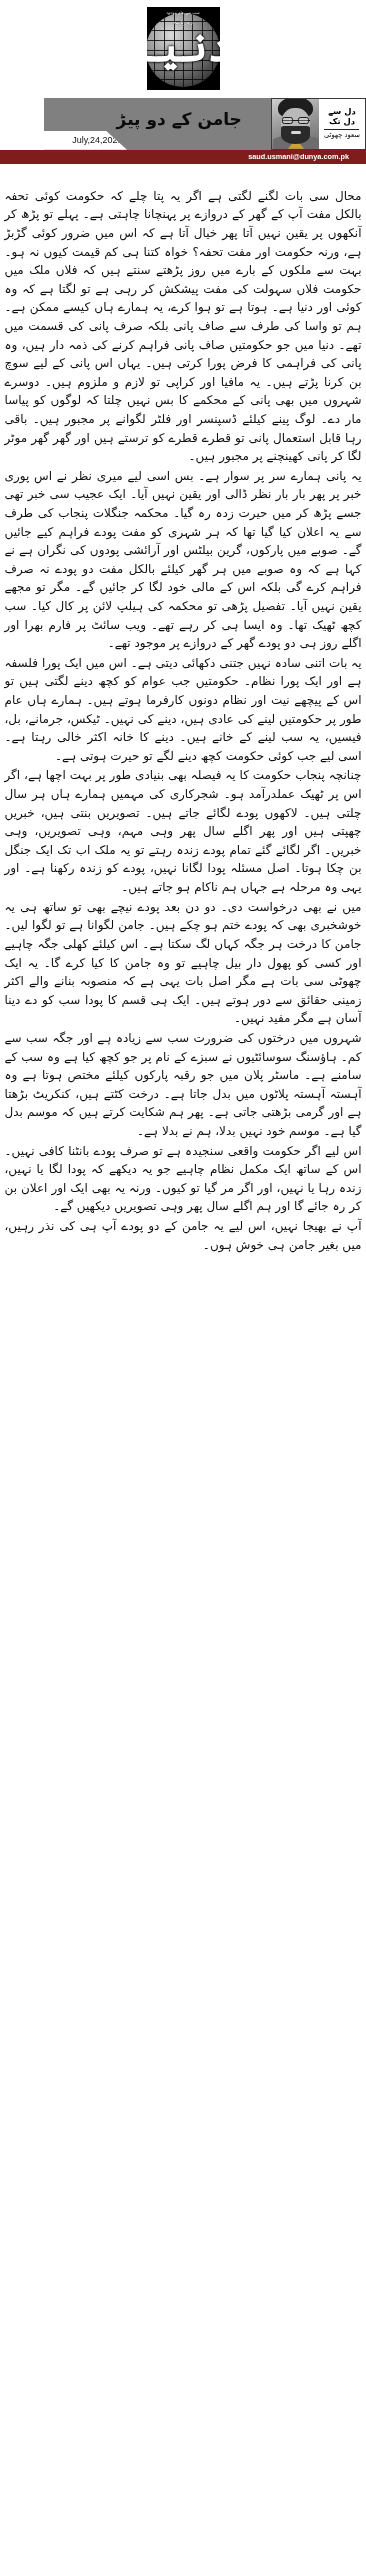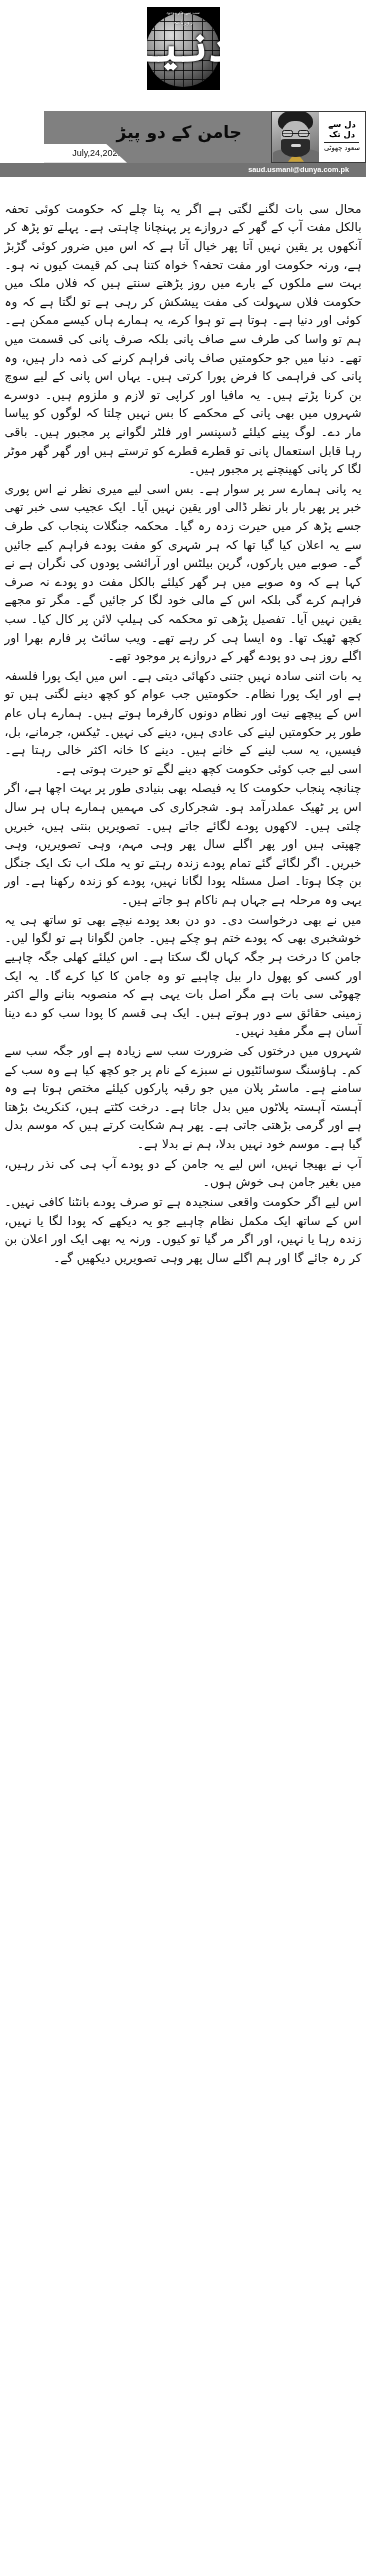--- a/index.html
+++ b/index.html
@@ -91,21 +91,21 @@
     font-family:"DejaVu Sans", sans-serif;
     font-size:4px;
     opacity:.9;
   }
 
   
   .headstrip{
     position:relative;
     width:332px;
     height:52px;
-    margin-top:21px;
+    margin-top:8px;
   }
   .gray-bar{
     position:absolute;
     left:10px;
     top:0;
     width:261px;
     height:52px;
     background:#808080;
   }
   .headline{
@@ -260,21 +260,21 @@
     left:16px; bottom:0;
     width:16px; height:10px;
     background:#c9a23a;
     clip-path:polygon(50% 0, 100% 100%, 0 100%);
   }
 
   
   .email-bar{
     width:366px;
     height:14px;
-    background:#737373;
+    background:#7f1d1d;
     display:flex;
     align-items:center;
     justify-content:flex-start;
     margin-top:0;
   }
   .email-text{
     color:#ffffff;
     font-family:"Liberation Sans", sans-serif;
     font-size:7.3px;
     font-weight:700;
@@ -367,16 +367,16 @@
   <span class="email-text">saud.usmani@dunya.com.pk</span>
 </div>
 
 <div class="article">
   <p>محال سی بات لگنے لگتی ہے اگر یہ پتا چلے کہ حکومت کوئی تحفہ بالکل مفت آپ کے گھر کے دروازے پر پہنچانا چاہتی ہے۔ پہلے تو پڑھ کر آنکھوں پر یقین نہیں آتا پھر خیال آتا ہے کہ اس میں ضرور کوئی گڑبڑ ہے، ورنہ حکومت اور مفت تحفہ؟ خواہ کتنا ہی کم قیمت کیوں نہ ہو۔ بہت سے ملکوں کے بارے میں روز پڑھتے سنتے ہیں کہ فلاں ملک میں حکومت فلاں سہولت کی مفت پیشکش کر رہی ہے تو لگتا ہے کہ وہ کوئی اور دنیا ہے۔ ہوتا ہے تو ہوا کرے، یہ ہمارے ہاں کیسے ممکن ہے۔ ہم تو واسا کی طرف سے صاف پانی بلکہ صرف پانی کی قسمت میں تھے۔ دنیا میں جو حکومتیں صاف پانی فراہم کرنے کی ذمہ دار ہیں، وہ پانی کی فراہمی کا فرض پورا کرتی ہیں۔ یہاں اس پانی کے لیے سوچ بن کرنا پڑتے ہیں۔ یہ مافیا اور کراپی تو لازم و ملزوم ہیں۔ دوسرے شہروں میں بھی پانی کے محکمے کا بس نہیں چلتا کہ لوگوں کو پیاسا مار دے۔ لوگ پینے کیلئے ڈسپنسر اور فلٹر لگوانے پر مجبور ہیں۔ باقی رہا قابل استعمال پانی تو قطرے قطرے کو ترستے ہیں اور گھر گھر موٹر لگا کر پانی کھینچنے پر مجبور ہیں۔</p>
   <p>یہ پانی ہمارے سر پر سوار ہے۔ بس اسی لیے میری نظر نے اس پوری خبر پر پھر بار بار نظر ڈالی اور یقین نہیں آیا۔ ایک عجیب سی خبر تھی جسے پڑھ کر میں حیرت زدہ رہ گیا۔ محکمہ جنگلات پنجاب کی طرف سے یہ اعلان کیا گیا تھا کہ ہر شہری کو مفت پودے فراہم کیے جائیں گے۔ صوبے میں پارکوں، گرین بیلٹس اور آرائشی پودوں کی نگران ہے نے کہا ہے کہ وہ صوبے میں ہر گھر کیلئے بالکل مفت دو پودے نہ صرف فراہم کرے گی بلکہ اس کے مالی خود لگا کر جائیں گے۔ مگر تو مجھے یقین نہیں آیا۔ تفصیل پڑھی تو محکمہ کی ہیلپ لائن پر کال کیا۔ سب کچھ ٹھیک تھا۔ وہ ایسا ہی کر رہے تھے۔ ویب سائٹ پر فارم بھرا اور اگلے روز ہی دو پودے گھر کے دروازے پر موجود تھے۔</p>
   <p>یہ بات اتنی سادہ نہیں جتنی دکھائی دیتی ہے۔ اس میں ایک پورا فلسفہ ہے اور ایک پورا نظام۔ حکومتیں جب عوام کو کچھ دینے لگتی ہیں تو اس کے پیچھے نیت اور نظام دونوں کارفرما ہوتے ہیں۔ ہمارے ہاں عام طور پر حکومتیں لینے کی عادی ہیں، دینے کی نہیں۔ ٹیکس، جرمانے، بل، فیسیں، یہ سب لینے کے خانے ہیں۔ دینے کا خانہ اکثر خالی رہتا ہے۔ اسی لیے جب کوئی حکومت کچھ دینے لگے تو حیرت ہوتی ہے۔</p>
   <p>چنانچہ پنجاب حکومت کا یہ فیصلہ بھی بنیادی طور پر بہت اچھا ہے، اگر اس پر ٹھیک عملدرآمد ہو۔ شجرکاری کی مہمیں ہمارے ہاں ہر سال چلتی ہیں۔ لاکھوں پودے لگائے جاتے ہیں۔ تصویریں بنتی ہیں، خبریں چھپتی ہیں اور پھر اگلے سال پھر وہی مہم، وہی تصویریں، وہی خبریں۔ اگر لگائے گئے تمام پودے زندہ رہتے تو یہ ملک اب تک ایک جنگل بن چکا ہوتا۔ اصل مسئلہ پودا لگانا نہیں، پودے کو زندہ رکھنا ہے۔ اور یہی وہ مرحلہ ہے جہاں ہم ناکام ہو جاتے ہیں۔</p>
   <p>میں نے بھی درخواست دی۔ دو دن بعد پودے نیچے بھی تو ساتھ ہی یہ خوشخبری بھی کہ پودے ختم ہو چکے ہیں۔ جامن لگوانا ہے تو لگوا لیں۔ جامن کا درخت ہر جگہ کہاں لگ سکتا ہے۔ اس کیلئے کھلی جگہ چاہیے اور کسی کو پھول دار بیل چاہیے تو وہ جامن کا کیا کرے گا۔ یہ ایک چھوٹی سی بات ہے مگر اصل بات یہی ہے کہ منصوبہ بنانے والے اکثر زمینی حقائق سے دور ہوتے ہیں۔ ایک ہی قسم کا پودا سب کو دے دینا آسان ہے مگر مفید نہیں۔</p>
   <p>شہروں میں درختوں کی ضرورت سب سے زیادہ ہے اور جگہ سب سے کم۔ ہاؤسنگ سوسائٹیوں نے سبزے کے نام پر جو کچھ کیا ہے وہ سب کے سامنے ہے۔ ماسٹر پلان میں جو رقبہ پارکوں کیلئے مختص ہوتا ہے وہ آہستہ آہستہ پلاٹوں میں بدل جاتا ہے۔ درخت کٹتے ہیں، کنکریٹ بڑھتا ہے اور گرمی بڑھتی جاتی ہے۔ پھر ہم شکایت کرتے ہیں کہ موسم بدل گیا ہے۔ موسم خود نہیں بدلا، ہم نے بدلا ہے۔</p>
+  <p>اس لیے اگر حکومت واقعی سنجیدہ ہے تو صرف پودے بانٹنا کافی نہیں۔ اس کے ساتھ ایک مکمل نظام چاہیے جو یہ دیکھے کہ پودا لگا یا نہیں، زندہ رہا یا نہیں، اور اگر مر گیا تو کیوں۔ ورنہ یہ بھی ایک اور اعلان بن کر رہ جائے گا اور ہم اگلے سال پھر وہی تصویریں دیکھیں گے۔</p>
   <p>آپ نے بھیجا نہیں، اس لیے یہ جامن کے دو پودے آپ ہی کی نذر رہیں، میں بغیر جامن ہی خوش ہوں۔</p>
-  <p>اس لیے اگر حکومت واقعی سنجیدہ ہے تو صرف پودے بانٹنا کافی نہیں۔ اس کے ساتھ ایک مکمل نظام چاہیے جو یہ دیکھے کہ پودا لگا یا نہیں، زندہ رہا یا نہیں، اور اگر مر گیا تو کیوں۔ ورنہ یہ بھی ایک اور اعلان بن کر رہ جائے گا اور ہم اگلے سال پھر وہی تصویریں دیکھیں گے۔</p>
 </div>
 
 
 </body></html>

